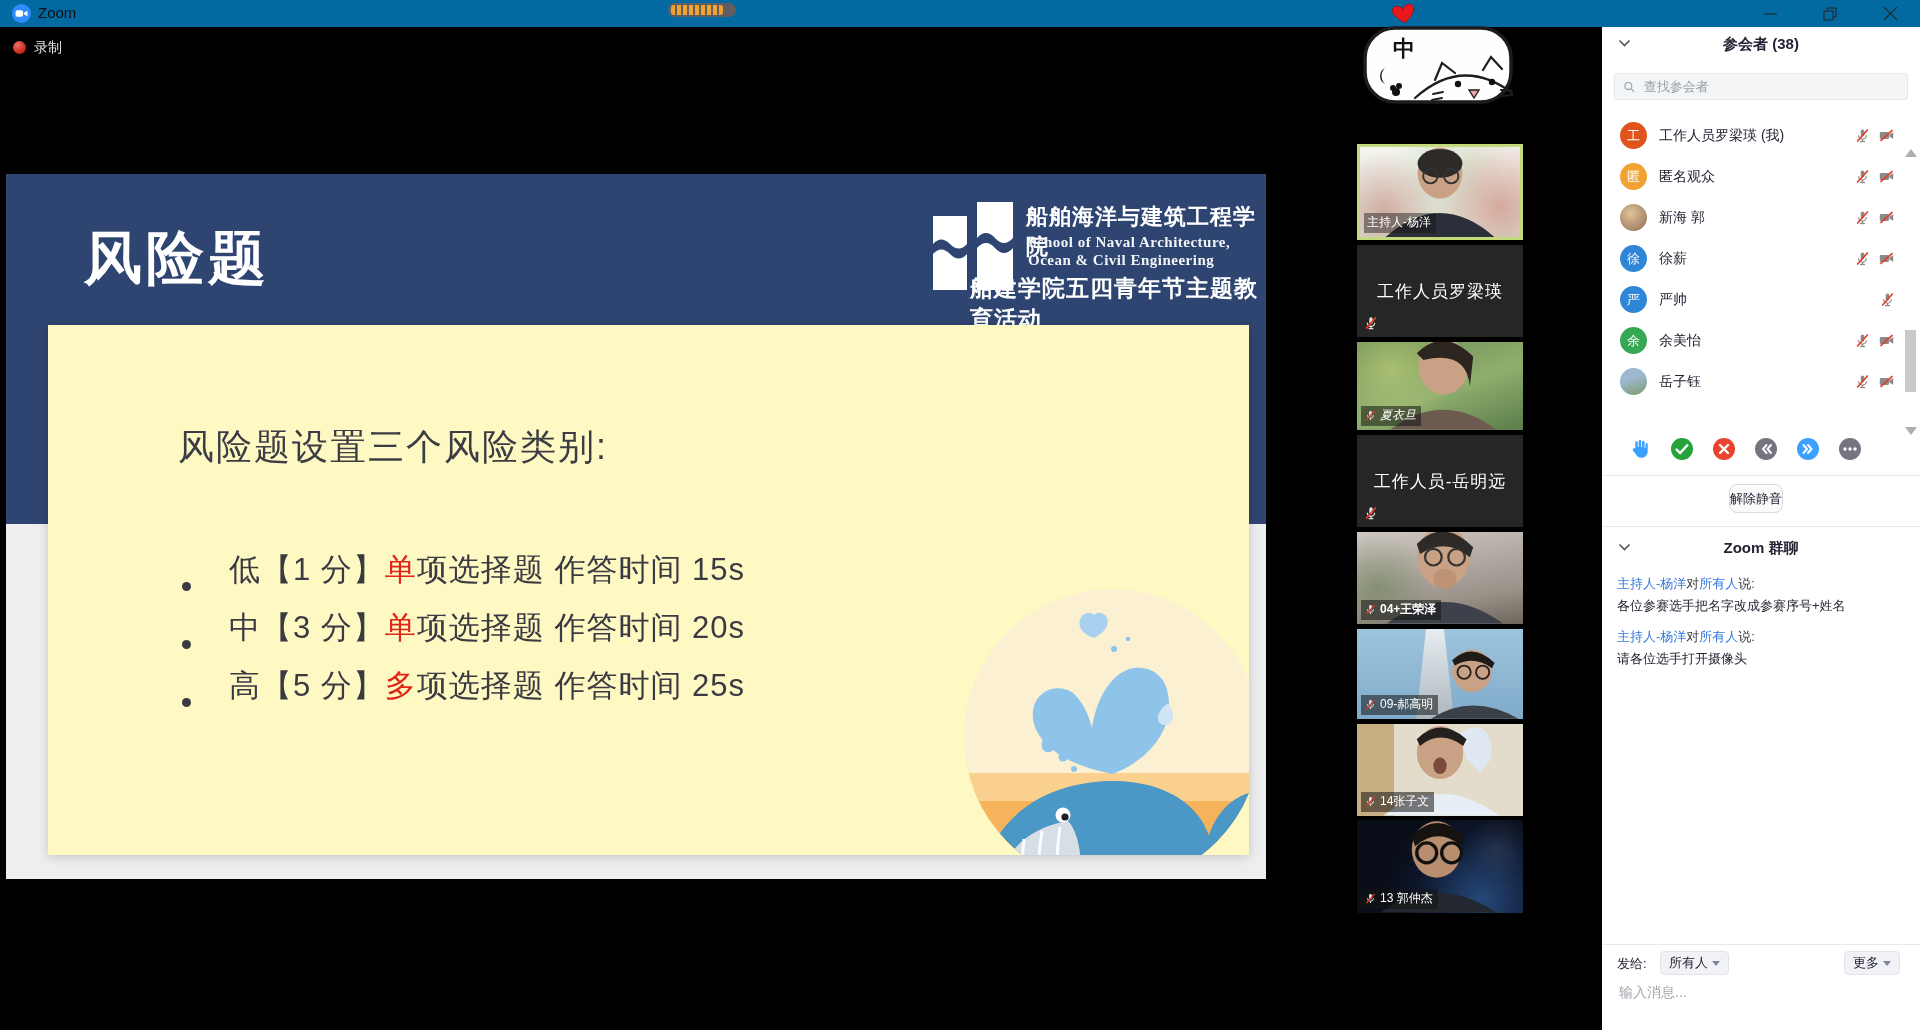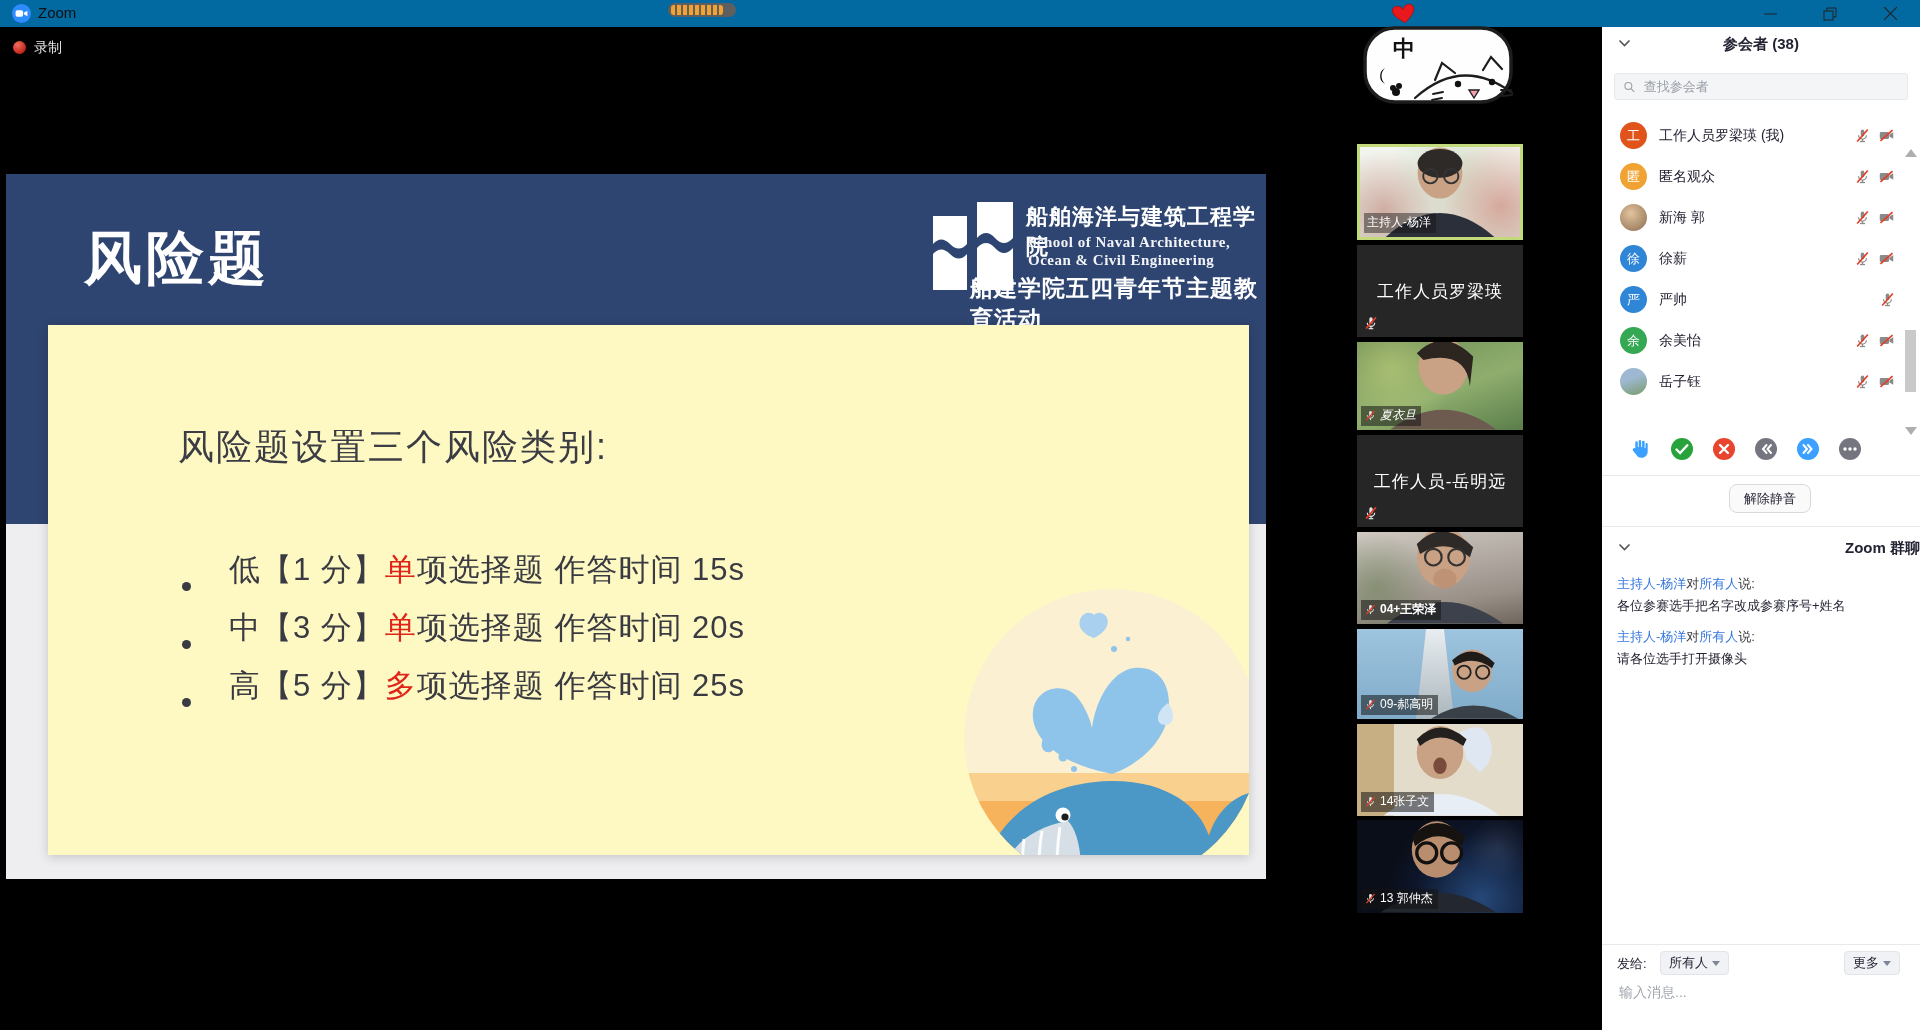--- a/index.html
+++ b/index.html
@@ -77,23 +77,23 @@
   .av-photo1{background:radial-gradient(circle at 40% 35%,#e3c49d,#8a6b4f);}
   .av-photo2{background:linear-gradient(160deg,#9db8d0 40%,#7a9b6a);}
   .scrollcol{left:300px;top:118px;width:18px;height:290px;}
   .s-arrow{position:absolute;left:3px;width:0;height:0;border-left:6px solid transparent;border-right:6px solid transparent;}
   .s-up{top:4px;border-bottom:8px solid #aeaeae;}
   .s-down{bottom:0;border-top:8px solid #aeaeae;}
   .s-thumb{position:absolute;left:3px;top:185px;width:11px;height:62px;background:#c9c9c9;}
   .actrow{left:0;top:410px;width:318px;height:26px;}
   .actbtn{position:absolute;top:0;width:24px;height:24px;}
   .divider{left:0;width:318px;height:1px;background:#e9e9e9;}
-  .unmute{left:127px;top:457px;height:29px;padding:0 14px;background:#fafafa;border:1px solid #d9d9d9;
+  .unmute{left:127px;top:457px;height:29px;padding:0 0;background:#fafafa;border:1px solid #d9d9d9;
      border-radius:8px;font-size:13px;color:#232333;display:flex;align-items:center;font-family:inherit;}
-  .chat-title{left:0;top:512px;width:318px;text-align:right;font-size:15px;font-weight:bold;}
+  .chat-title{left:0;top:512px;width:318px;text-align:center;font-size:15px;font-weight:bold;}
   .chev2{left:16px;top:516px;}
   .msg{left:15px;width:288px;font-size:13px;line-height:18px;}
   .m-blue{color:#3577de;}
   .m-dark{color:#3a3a42;}
   .m-body{color:#232333;}
   .sendrow{left:0;top:924px;width:318px;height:26px;}
   .sendto-label{position:absolute;left:15px;top:4px;font-size:13px;color:#232333;}
   .pill{position:absolute;top:0;height:24px;background:#f1f2f5;border:1px solid #e3e4e8;border-radius:4px;
      display:flex;align-items:center;gap:4px;padding:0 8px;font-size:13px;color:#232333;font-family:inherit;}
   .pill-chev{width:0;height:0;border-left:4px solid transparent;border-right:4px solid transparent;

